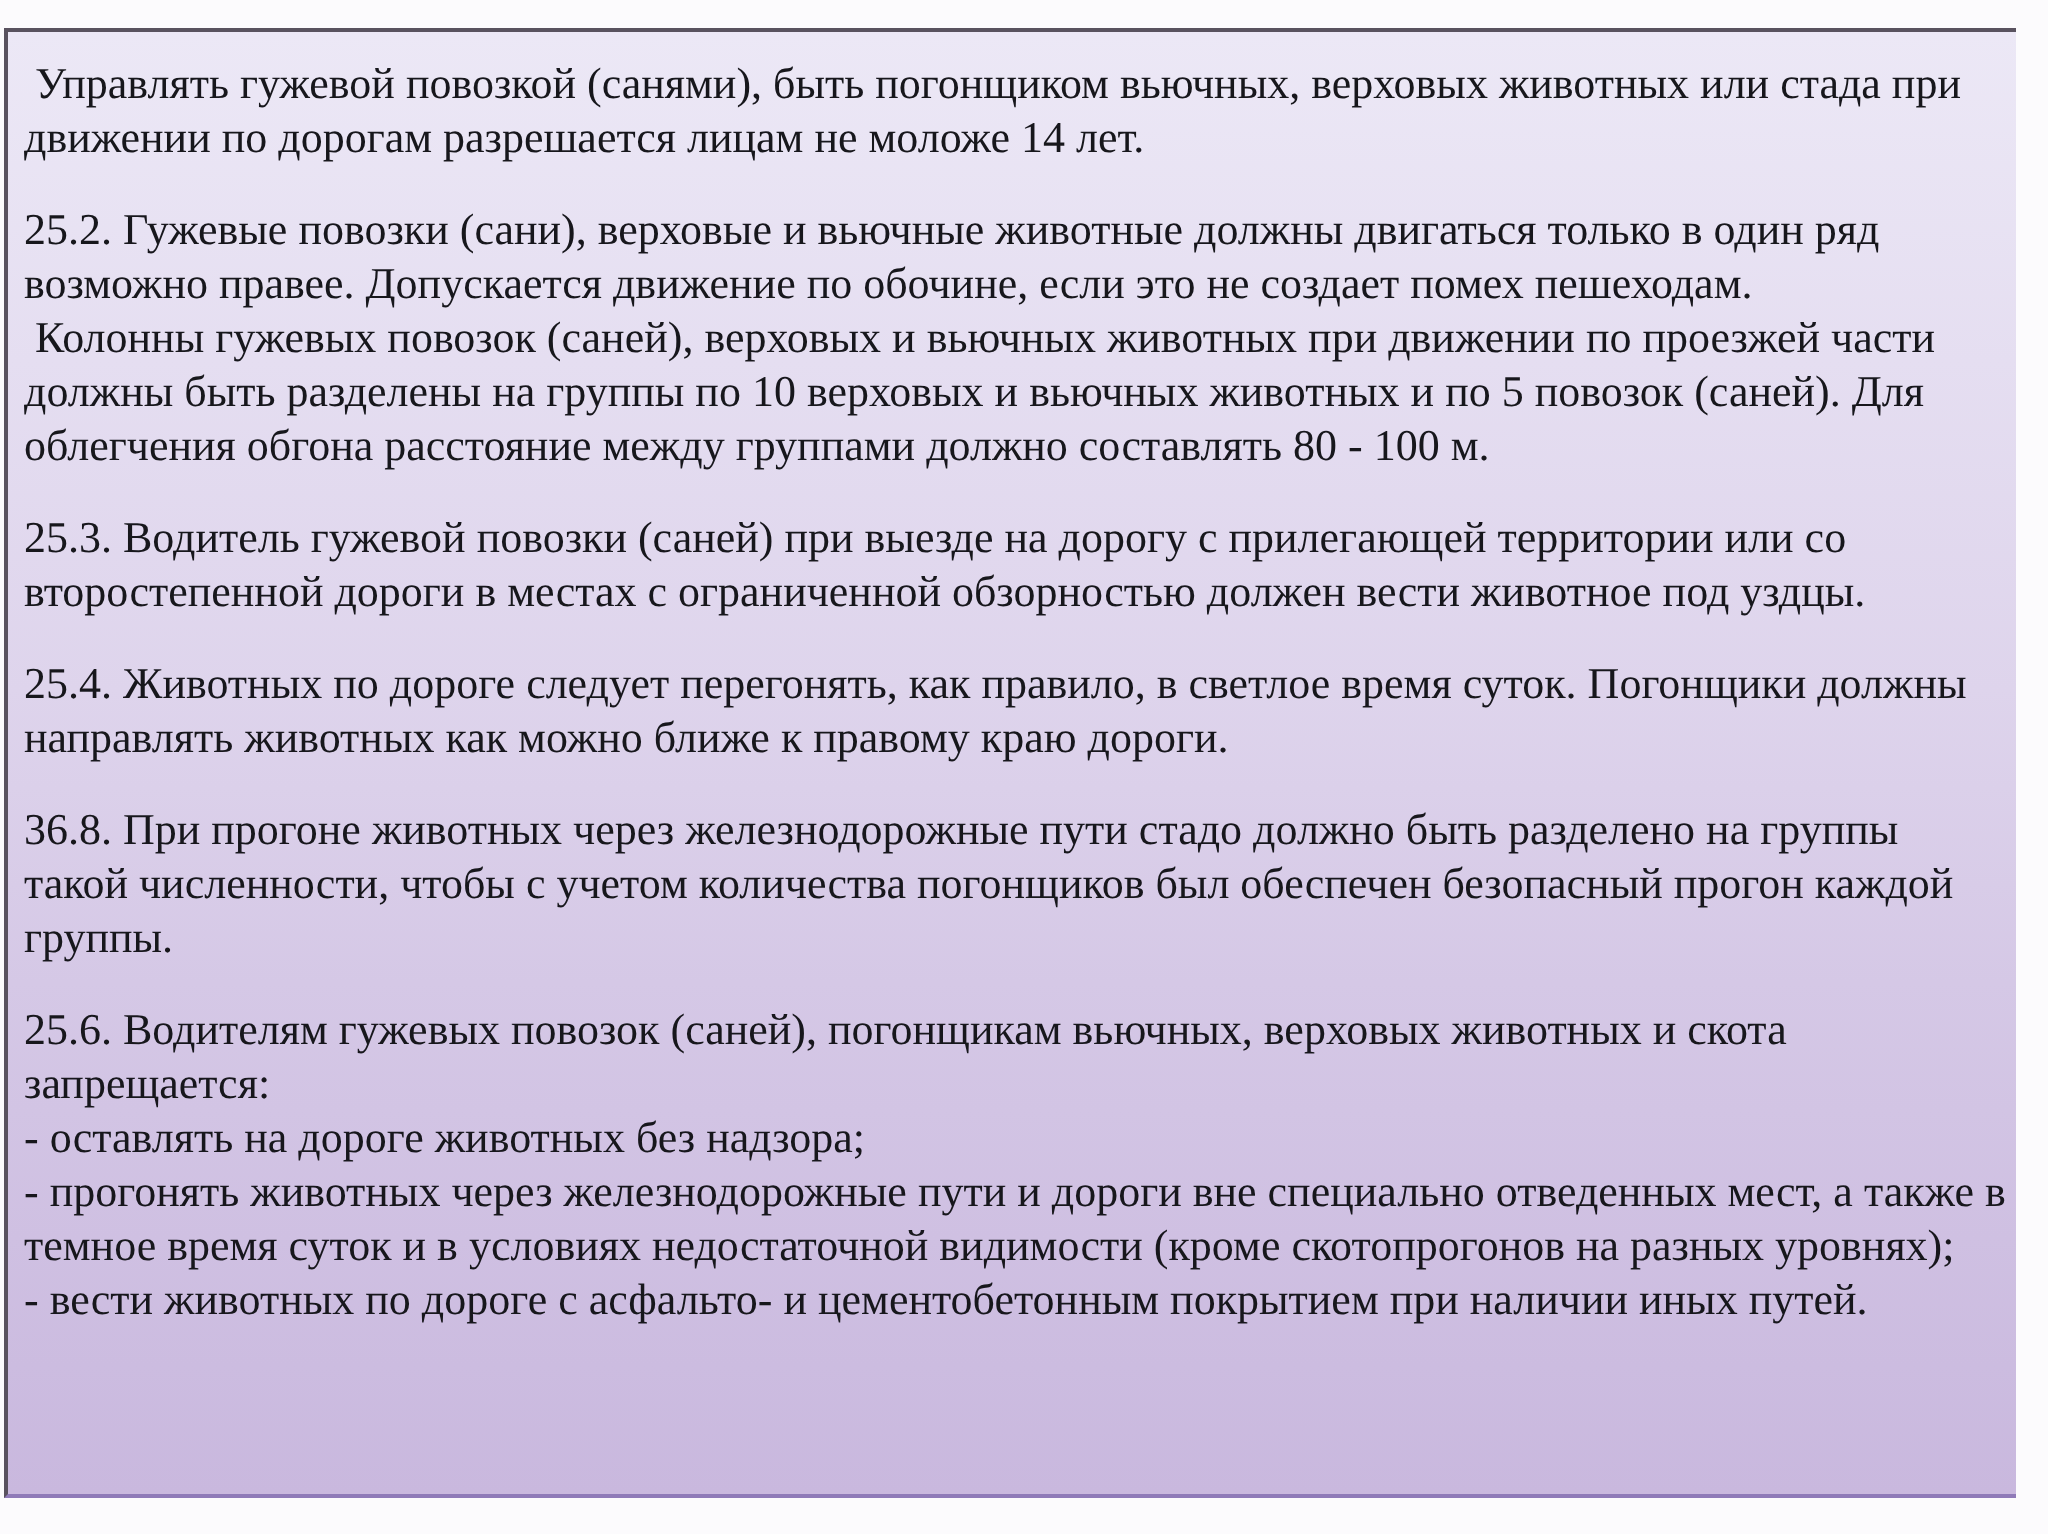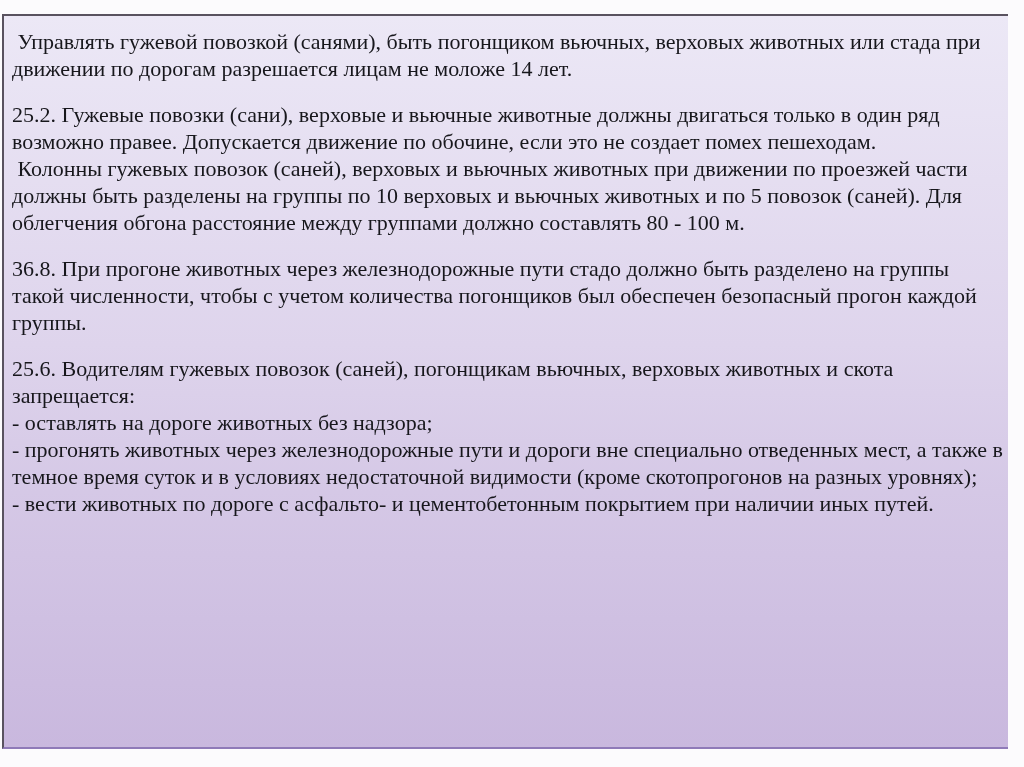--- a/index.html
+++ b/index.html
@@ -44,19 +44,21 @@
   }
 </style>
 </head>
 <body>
 
 <div class="slide">
   <div class="content-panel">
     <p> Управлять гужевой повозкой (санями), быть погонщиком вьючных, верховых животных или стада при движении по дорогам разрешается лицам не моложе 14 лет.</p>
     <p>25.2. Гужевые повозки (сани), верховые и вьючные животные должны двигаться только в один ряд возможно правее. Допускается движение по обочине, если это не создает помех пешеходам.
  Колонны гужевых повозок (саней), верховых и вьючных животных при движении по проезжей части должны быть разделены на группы по 10 верховых и вьючных животных и по 5 повозок (саней). Для облегчения обгона расстояние между группами должно составлять 80 - 100 м.</p>
+    <p>25.3. Водитель гужевой повозки (саней) при выезде на дорогу с прилегающей территории или со второстепенной дороги в местах с ограниченной обзорностью должен вести животное под уздцы.</p>
+    <p>25.4. Животных по дороге следует перегонять, как правило, в светлое время суток. Погонщики должны направлять животных как можно ближе к правому краю дороги.</p>
     <p>36.8. При прогоне животных через железнодорожные пути стадо должно быть разделено на группы такой численности, чтобы с учетом количества погонщиков был обеспечен безопасный прогон каждой группы.</p>
     <p>25.6. Водителям гужевых повозок (саней), погонщикам вьючных, верховых животных и скота запрещается:
 - оставлять на дороге животных без надзора;
 - прогонять животных через железнодорожные пути и дороги вне специально отведенных мест, а также в темное время суток и в условиях недостаточной видимости (кроме скотопрогонов на разных уровнях);
 - вести животных по дороге с асфальто- и цементобетонным покрытием при наличии иных путей.</p>
   </div>
 </div>
 
 </body></html>

